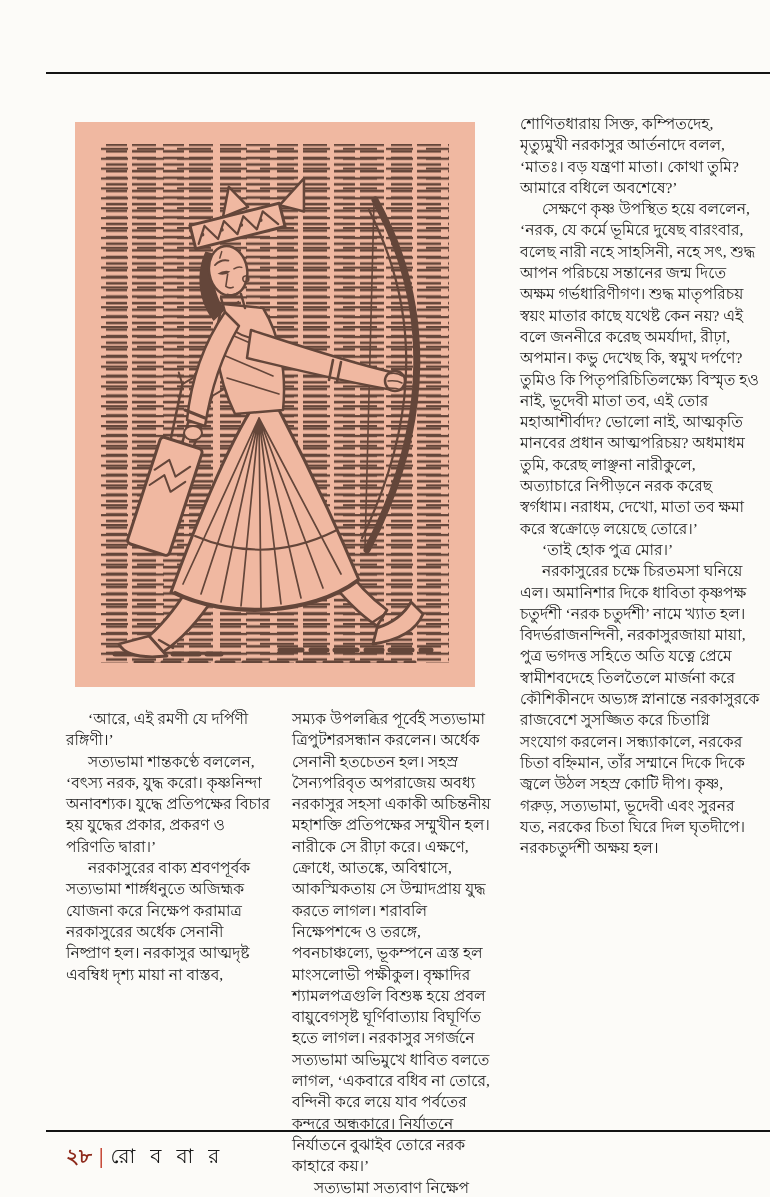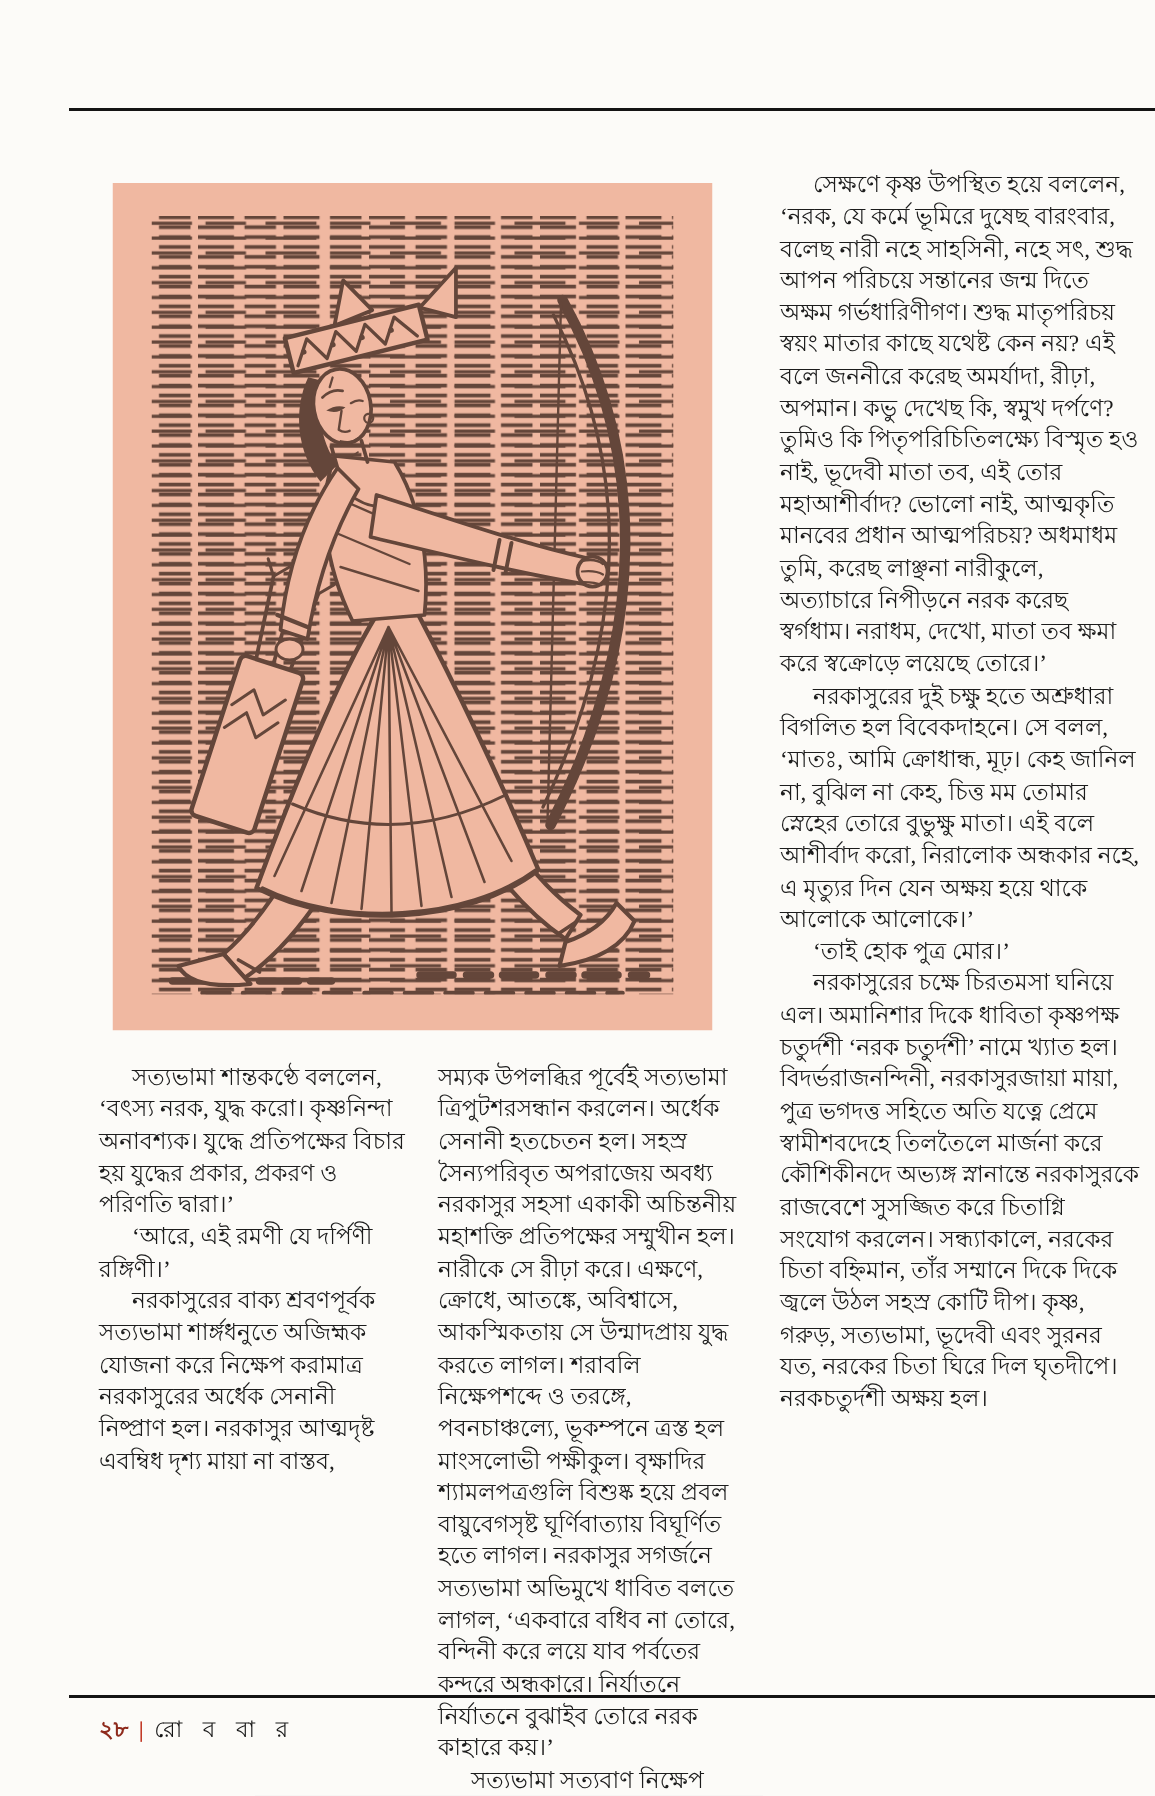--- a/index.html
+++ b/index.html
@@ -21,21 +21,21 @@
 
   .illustration{position:absolute; left:75px; top:122px; width:400px; height:565px; display:block;}
 
   .col{position:absolute; font-size:15.5px; line-height:21.3px; text-align:left; letter-spacing:0;}
   .col p{margin:0; padding:0;}
   .col p.ind{text-indent:22px;}
   .col-left{left:66px; top:708px; width:204px;}
   .col-mid{left:292px; top:708px; width:204px;}
   .col-right{left:520px; top:113px; width:240px;}
 
-  .footer{position:absolute; left:66px; top:1141px; font-size:15px;}
+  .footer{position:absolute; left:66px; top:1141px; font-size:20px;}
   .footer .num{color:var(--footer_number); font-weight:bold;}
   .footer .sep{color:var(--footer_separator); padding:0 7px; font-weight:bold;}
   .footer .title{color:var(--footer_title); letter-spacing:5px;}
 
   
   #woodcut .ink{stroke:var(--illustration_ink); fill:none; stroke-linecap:round; stroke-linejoin:round;}
   #woodcut .inkfill{fill:var(--illustration_ink); stroke:none;}
   #woodcut .body{fill:var(--illustration_bg); stroke:var(--illustration_ink); stroke-linejoin:round;}
   #woodcut .hatchstroke{stroke:var(--illustration_ink);}
 </style>
@@ -127,30 +127,30 @@
         <path class="ink" d="M120 112 L130 96 L140 112 L150 96 L160 112 L170 96 L180 112 L190 96 L202 112" stroke-width="2.2"></path>
         <circle class="inkfill" cx="126" cy="104" r="1.8"></circle>
         <circle class="inkfill" cx="146" cy="104" r="1.8"></circle>
         <circle class="inkfill" cx="166" cy="104" r="1.8"></circle>
         <circle class="inkfill" cx="186" cy="104" r="1.8"></circle>
       </g>
     </g>
   </svg>
 
   <div class="col col-right">
+    <p>শোণিতধারায় সিক্ত, কম্পিতদেহ, মৃত্যুমুখী নরকাসুর আর্তনাদে বলল, ‘মাতঃ। বড় যন্ত্রণা মাতা। কোথা তুমি? আমারে বধিলে অবশেষে?’</p>
     <p class="ind">সেক্ষণে কৃষ্ণ উপস্থিত হয়ে বললেন, ‘নরক, যে কর্মে ভূমিরে দুষেছ বারংবার, বলেছ নারী নহে সাহসিনী, নহে সৎ, শুদ্ধ আপন পরিচয়ে সন্তানের জন্ম দিতে অক্ষম গর্ভধারিণীগণ। শুদ্ধ মাতৃপরিচয় স্বয়ং মাতার কাছে যথেষ্ট কেন নয়? এই বলে জননীরে করেছ অমর্যাদা, রীঢ়া, অপমান। কভু দেখেছ কি, স্বমুখ দর্পণে? তুমিও কি পিতৃপরিচিতিলক্ষ্যে বিস্মৃত হও নাই, ভূদেবী মাতা তব, এই তোর মহাআশীর্বাদ? ভোলো নাই, আত্মকৃতি মানবের প্রধান আত্মপরিচয়? অধমাধম তুমি, করেছ লাঞ্ছনা নারীকুলে, অত্যাচারে নিপীড়নে নরক করেছ স্বর্গধাম। নরাধম, দেখো, মাতা তব ক্ষমা করে স্বক্রোড়ে লয়েছে তোরে।’</p>
-    <p class="ind">নরকাসুরের দুই চক্ষু হতে অশ্রুধারা বিগলিত হল বিবেকদাহনে। সে বলল, ‘মাতঃ, আমি ক্রোধান্ধ, মূঢ়। কেহ জানিল না, বুঝিল না কেহ, চিত্ত মম তোমার স্নেহের তোরে বুভুক্ষু মাতা। এই বলে আশীর্বাদ করো, নিরালোক অন্ধকার নহে, এ মৃত্যুর দিন যেন অক্ষয় হয়ে থাকে আলোকে আলোকে।’</p>
     <p class="ind">‘তাই হোক পুত্র মোর।’</p>
     <p class="ind">নরকাসুরের চক্ষে চিরতমসা ঘনিয়ে এল। অমানিশার দিকে ধাবিতা কৃষ্ণপক্ষ চতুর্দশী ‘নরক চতুর্দশী’ নামে খ্যাত হল। বিদর্ভরাজনন্দিনী, নরকাসুরজায়া মায়া, পুত্র ভগদত্ত সহিতে অতি যত্নে প্রেমে স্বামীশবদেহে তিলতৈলে মার্জনা করে কৌশিকীনদে অভ্যঙ্গ স্নানান্তে নরকাসুরকে রাজবেশে সুসজ্জিত করে চিতাগ্নি সংযোগ করলেন। সন্ধ্যাকালে, নরকের চিতা বহ্নিমান, তাঁর সম্মানে দিকে দিকে জ্বলে উঠল সহস্র কোটি দীপ। কৃষ্ণ, গরুড়, সত্যভামা, ভূদেবী এবং সুরনর যত, নরকের চিতা ঘিরে দিল ঘৃতদীপে। নরকচতুর্দশী অক্ষয় হল।</p>
 
   </div>
 
   <div class="col col-left">
+    <p class="ind">‘আরে, এই রমণী যে দর্পিণী রঙ্গিণী।’</p>
     <p class="ind">সত্যভামা শান্তকণ্ঠে বললেন, ‘বৎস্য নরক, যুদ্ধ করো। কৃষ্ণনিন্দা অনাবশ্যক। যুদ্ধে প্রতিপক্ষের বিচার হয় যুদ্ধের প্রকার, প্রকরণ ও পরিণতি দ্বারা।’</p>
-    <p class="ind">‘আরে, এই রমণী যে দর্পিণী রঙ্গিণী।’</p>
     <p class="ind">নরকাসুরের বাক্য শ্রবণপূর্বক সত্যভামা শার্ঙ্গধনুতে অজিহ্মক যোজনা করে নিক্ষেপ করামাত্র নরকাসুরের অর্ধেক সেনানী নিষ্প্রাণ হল। নরকাসুর আত্মদৃষ্ট এবম্বিধ দৃশ্য মায়া না বাস্তব,</p>
   </div>
 
   <div class="col col-mid">
     <p>সম্যক উপলব্ধির পূর্বেই সত্যভামা ত্রিপুটশরসন্ধান করলেন। অর্ধেক সেনানী হতচেতন হল। সহস্র সৈন্যপরিবৃত অপরাজেয় অবধ্য নরকাসুর সহসা একাকী অচিন্তনীয় মহাশক্তি প্রতিপক্ষের সম্মুখীন হল। নারীকে সে রীঢ়া করে। এক্ষণে, ক্রোধে, আতঙ্কে, অবিশ্বাসে, আকস্মিকতায় সে উন্মাদপ্রায় যুদ্ধ করতে লাগল। শরাবলি নিক্ষেপশব্দে ও তরঙ্গে, পবনচাঞ্চল্যে, ভূকম্পনে ত্রস্ত হল মাংসলোভী পক্ষীকুল। বৃক্ষাদির শ্যামলপত্রগুলি বিশুষ্ক হয়ে প্রবল বায়ুবেগসৃষ্ট ঘূর্ণিবাত্যায় বিঘূর্ণিত হতে লাগল। নরকাসুর সগর্জনে সত্যভামা অভিমুখে ধাবিত বলতে লাগল, ‘একবারে বধিব না তোরে, বন্দিনী করে লয়ে যাব পর্বতের কন্দরে অন্ধকারে। নির্যাতনে নির্যাতনে বুঝাইব তোরে নরক কাহারে কয়।’</p>
     <p class="ind">সত্যভামা সত্যবাণ নিক্ষেপ করলেন। নরকাসুরের বক্ষ বিদীর্ণ করে সেই বাণ নরকদেহ-সহ ভূমিতে প্রোথিত হল।</p>
   </div>
 
   <div class="rule bottom"></div>
 

